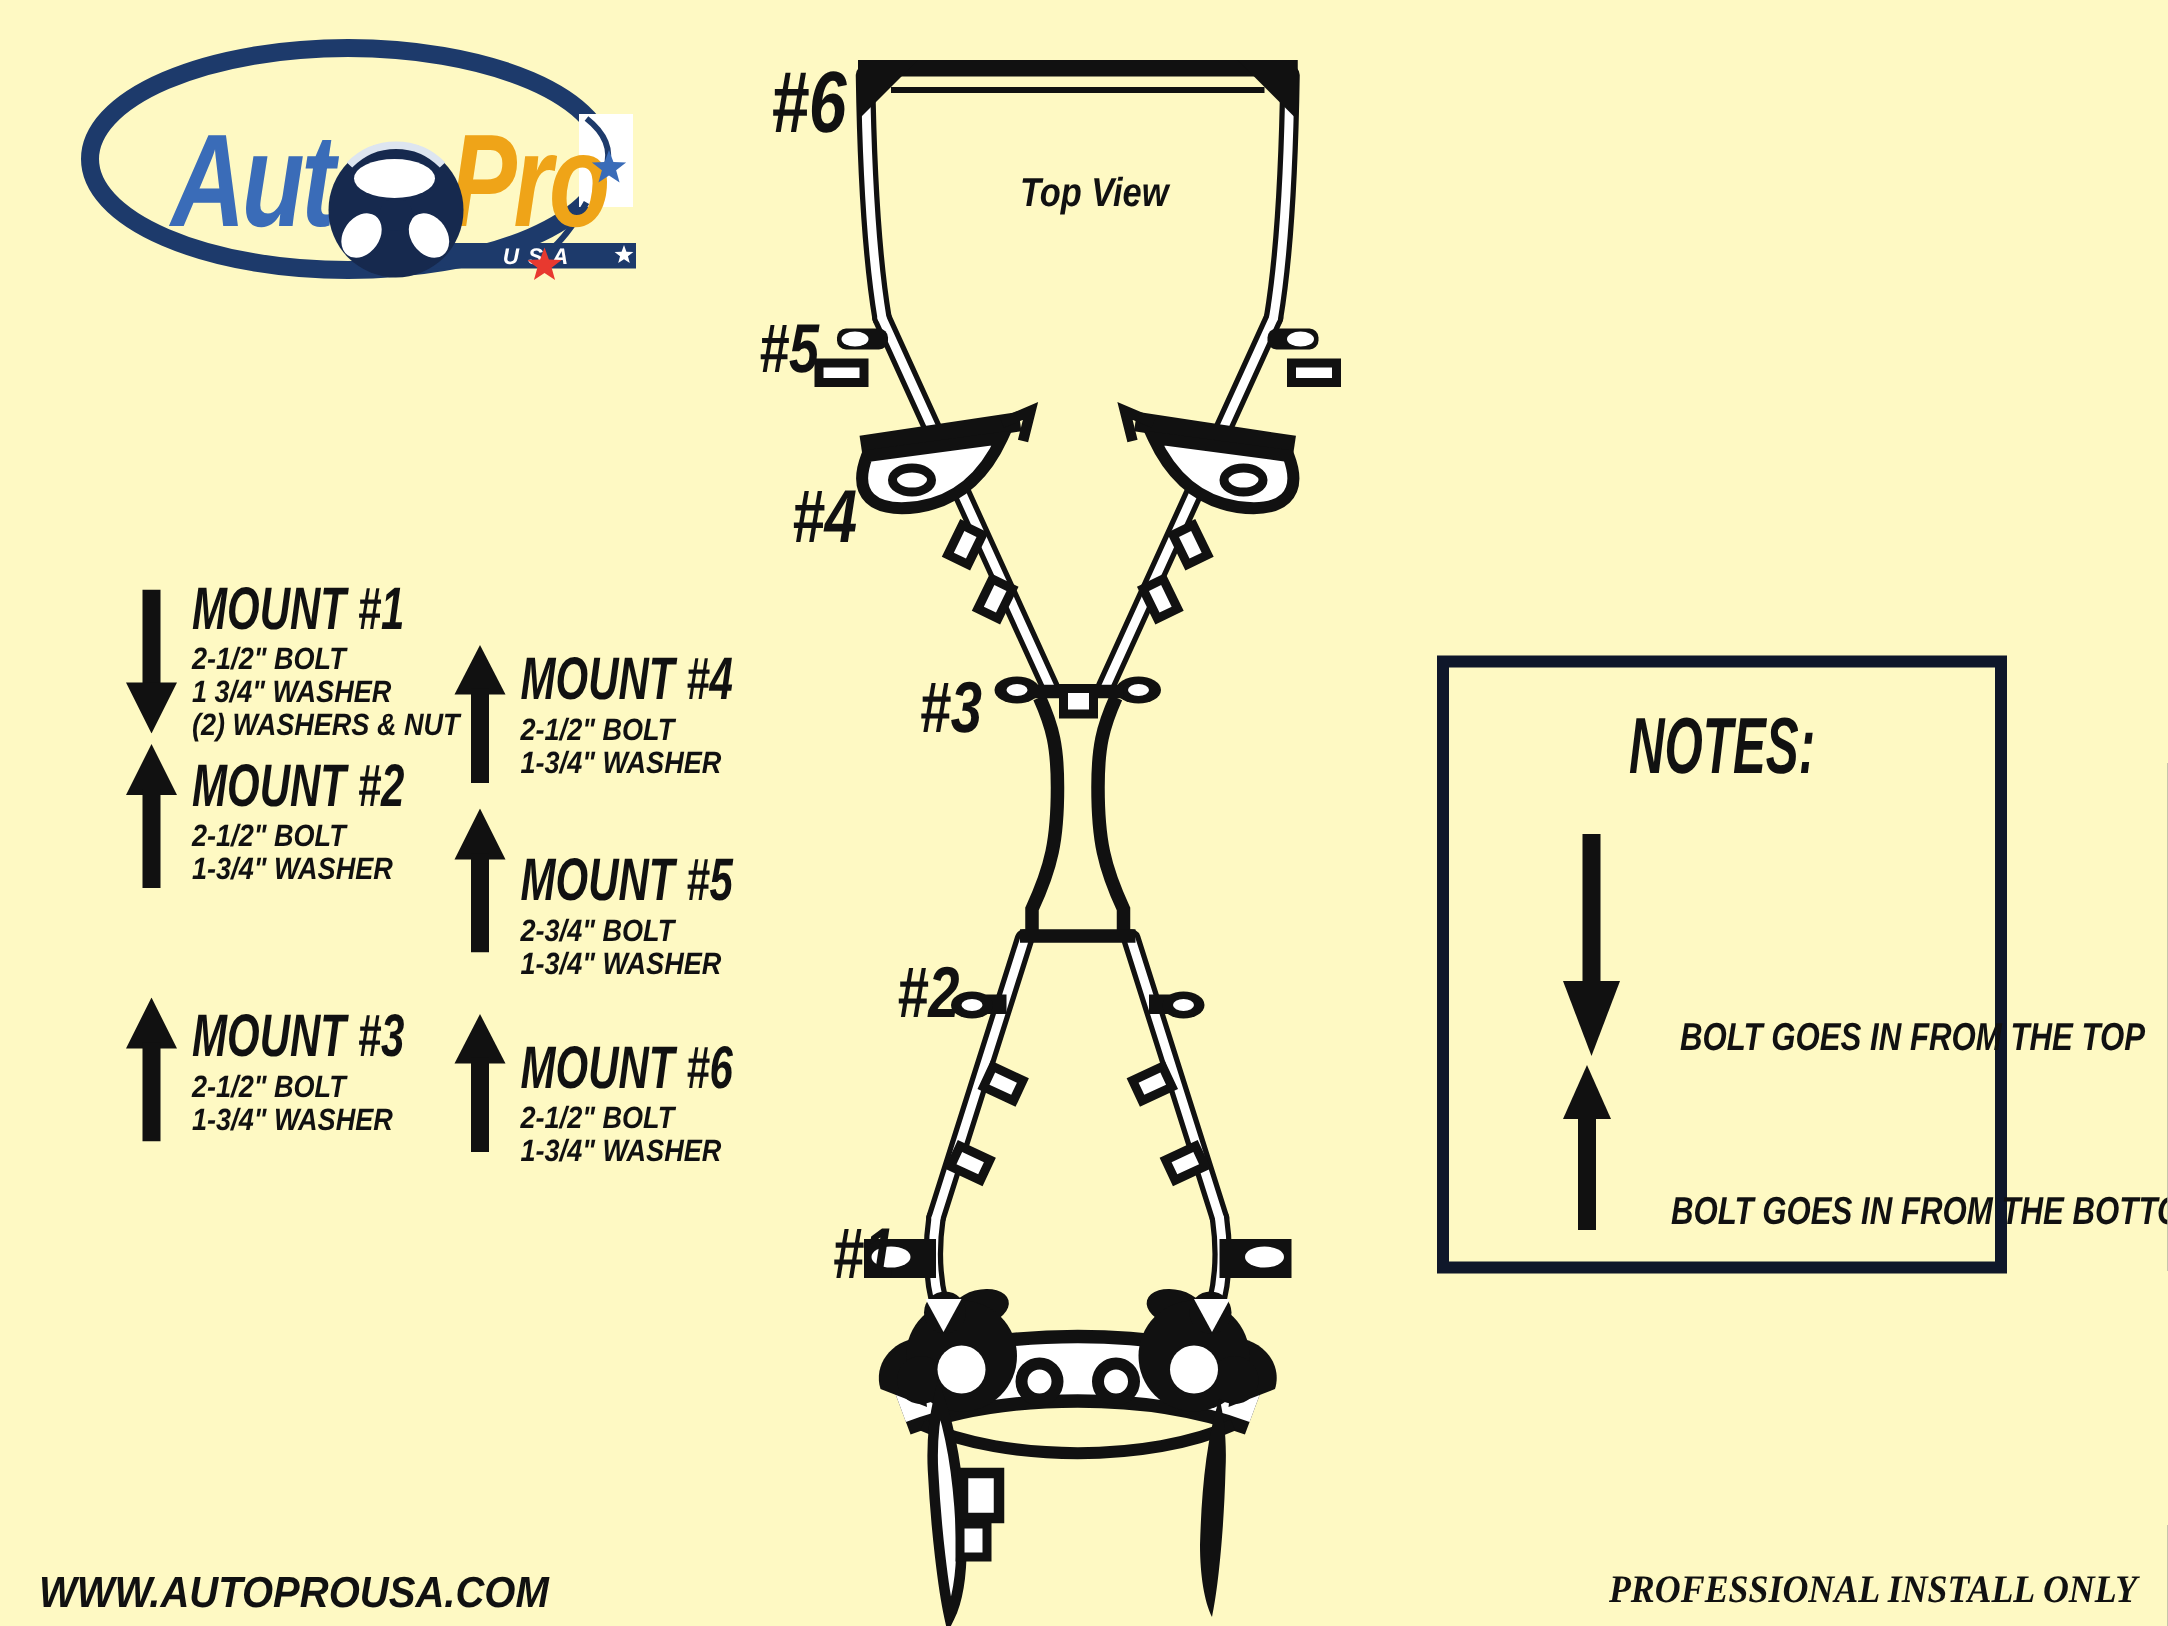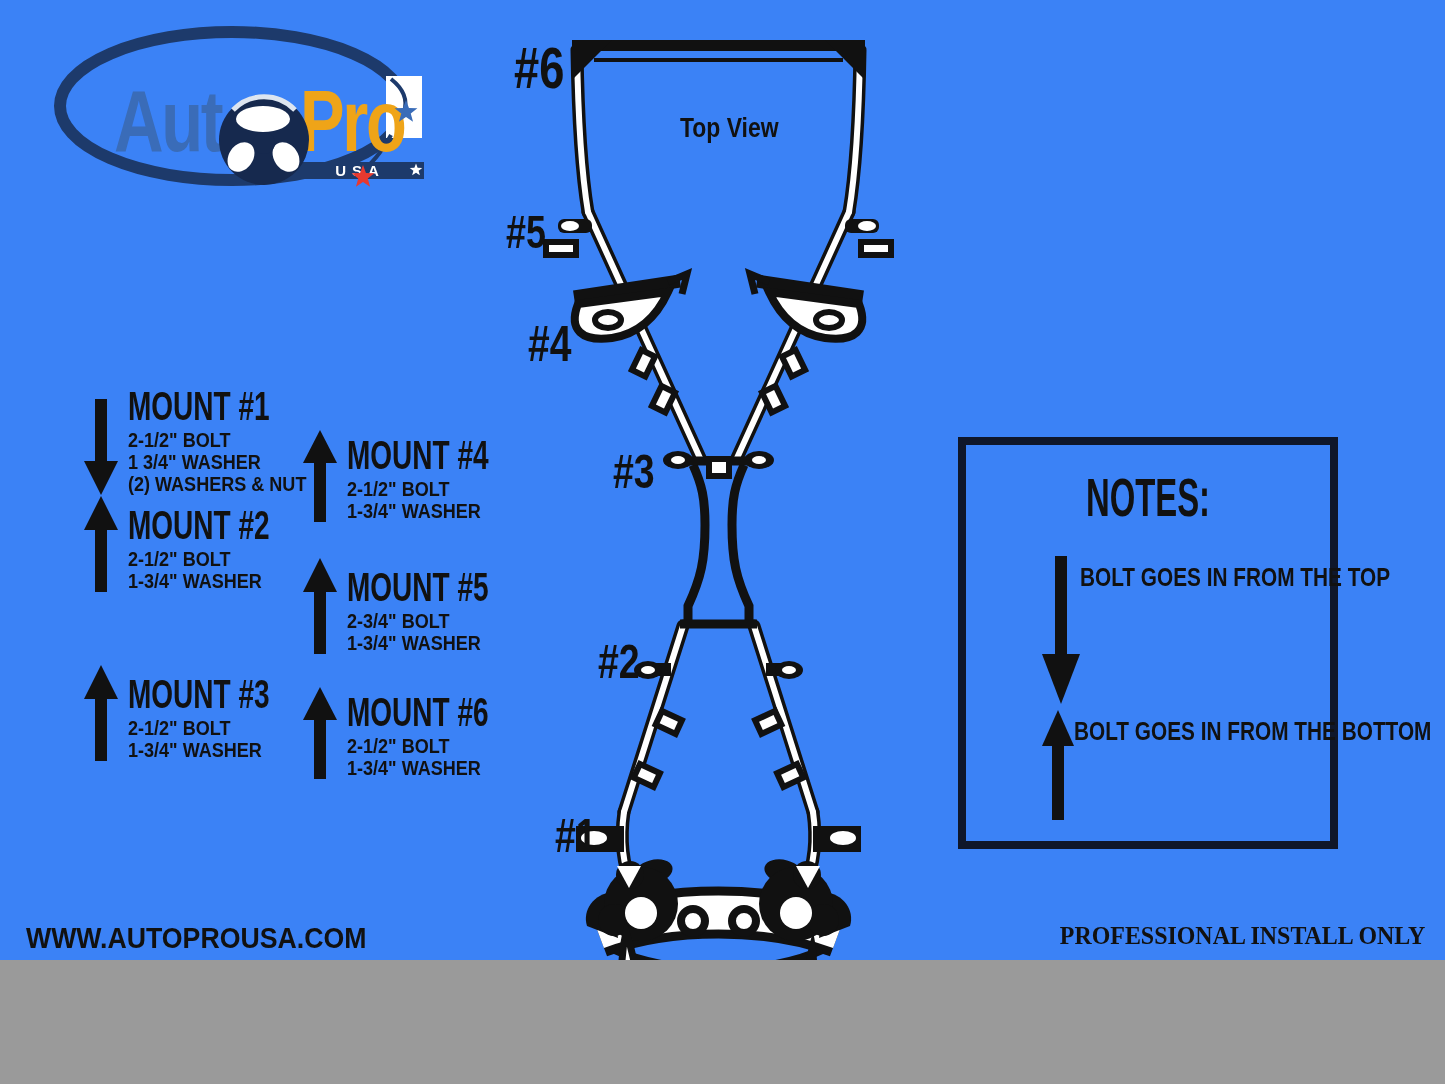--- a/index.html
+++ b/index.html
@@ -1,39 +1,39 @@
 <!DOCTYPE html>
 <html><head>
 <meta charset="utf-8">
 <style>
   html,body{margin:0;padding:0;background:#9a9a9a;}
-  .page{position:relative;width:1445px;height:960px;background:#3b82f6;overflow:hidden;
-        font-family:"Liberation Sans",sans-serif;color:#111;}
+  .page{position:relative;width:1445px;height:1084px;background:#fef9c3;overflow:hidden;
+        font-family:"Liberation Sans",sans-serif;color:#111;font-style:italic;}
   .abs{position:absolute;}
   
   .cL{transform-origin:0 0;white-space:nowrap;display:block;}
   .cR{transform-origin:100% 0;white-space:nowrap;display:block;}
   .cC{transform-origin:50% 0;white-space:nowrap;display:block;}
   .x70{transform:scaleX(.70);} .x80{transform:scaleX(.80);} .x88{transform:scaleX(.88);} .x92{transform:scaleX(.92);}
   .x62{transform:scaleX(.62);}
   
   .titleblock{right:22px;top:26px;text-align:right;}
   .t1{font-size:63px;font-weight:bold;line-height:1.02;letter-spacing:-2px;}
   .t2{font-size:45px;font-weight:bold;line-height:1.0;letter-spacing:-1px;}
   .t4{font-size:23px;font-weight:bold;margin-top:5px;}
   
-  .mount{position:absolute;display:flex;gap:9px;align-items:flex-end;}
+  .mount{position:absolute;display:flex;gap:9px;align-items:center;}
   .mount svg{flex:0 0 auto;}
   .mtxt{padding-top:0px;}
   .mtitle{font-size:40px;font-weight:bold;line-height:1.0;margin-bottom:3px;}
   .mline{font-size:20.5px;font-weight:bold;line-height:22px;}
   
   .notes{left:958px;top:437px;width:380px;height:412px;border:8px solid #0f172a;box-sizing:border-box;}
   .ntitle{font-size:53px;font-weight:bold;text-align:center;margin-top:26px;line-height:1;}
-  .nrow{display:flex;margin-left:76px;align-items:flex-start;}
+  .nrow{display:flex;margin-left:76px;gap:40px;align-items:flex-end;}
   .nrow1{margin-top:32px;} .nrow2{margin-top:6px;}
   .ntext{width:152px;font-size:26px;font-weight:bold;line-height:26px;padding-top:8px;}
   
   .site{left:26px;bottom:5px;font-size:29px;font-weight:bold;}
   .prof{right:20px;bottom:9px;font-family:"Liberation Serif",serif;font-size:26px;font-weight:bold;}
   .arrow-fill{fill:#111;}
   svg text{font-family:"Liberation Sans",sans-serif;}
 </style>
 </head>
 <body>

